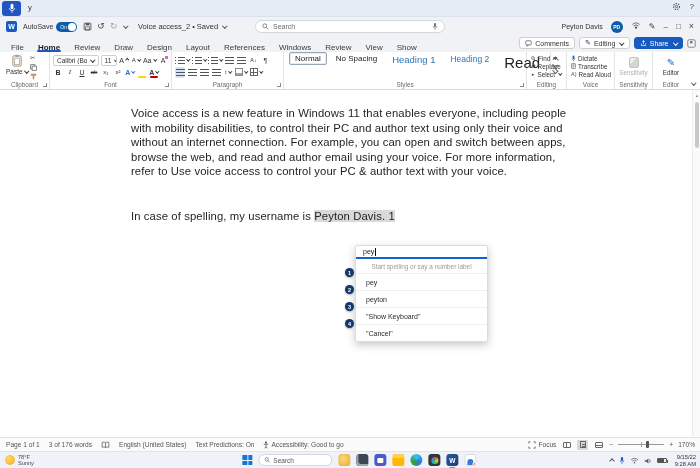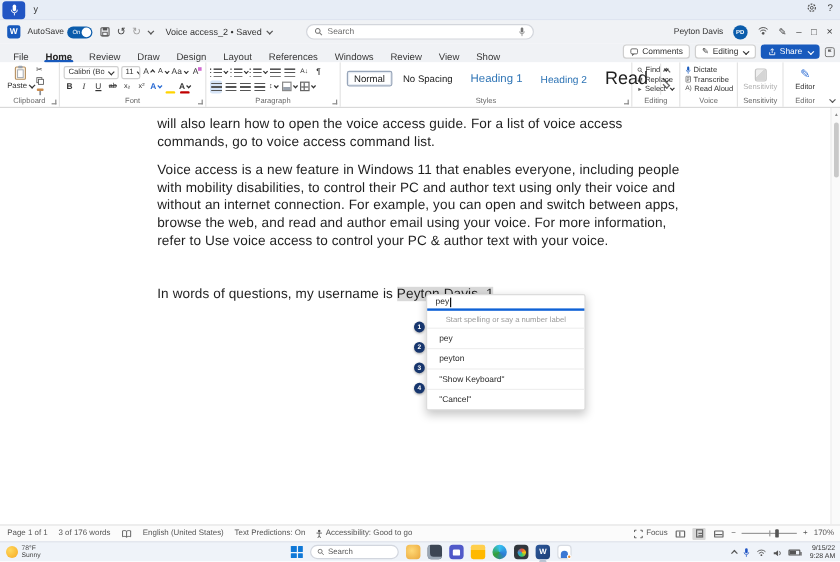--- a/index.html
+++ b/index.html
@@ -59,21 +59,21 @@
   .mini{width:12px;height:8px;display:flex;align-items:center;font-size:6.5px;color:#444}
   .underbar{position:absolute;left:1px;right:1px;bottom:0;height:2px;border-radius:1px}
   .ic-bars{width:9px;height:7px;background:repeating-linear-gradient(to bottom,#555 0 1px,transparent 1px 3px)}
   .ic-list{width:10px;height:7px;background:
     repeating-linear-gradient(to bottom,#555 0 1px,transparent 1px 3px) 3px 0/7px 7px no-repeat,
     repeating-linear-gradient(to bottom,#555 0 1px,transparent 1px 3px) 0 0/1px 7px no-repeat}
   .ic-grid{width:8px;height:8px;border:1px solid #666;background:
     linear-gradient(#666,#666) 50% 0/1px 100% no-repeat,
     linear-gradient(#666,#666) 0 50%/100% 1px no-repeat}
   .ic-shade{width:8px;height:8px;background:linear-gradient(#fff 0 60%,#9aa2ad 60%);border:1px solid #888}
-  .styles-wrap{display:flex;align-items:center;gap:3px;height:27px;padding-left:5px}
+  .styles-wrap{display:flex;align-items:flex-start;gap:3px;height:27px;padding-left:5px}
   .style-tile{padding:1px 5px;border:1px solid transparent;border-radius:2px;font-size:8px;color:#222;white-space:nowrap}
   .style-tile.sel{border-color:#98a6ba;box-shadow:0 0 0 1px #e6ebf2 inset}
   .style-h1{color:#2e74b5;font-size:9.5px;font-weight:300}
   .style-h2{color:#2e74b5;font-size:8.5px;font-weight:300}
   .style-title{font-size:15px;font-weight:300;color:#1f1f1f}
   .gal-scroll{display:flex;flex-direction:column;justify-content:center;margin-left:1px;border-left:1px solid #e4e4e4;height:26px}
   .gal-scroll span{font-size:4px;color:#666;padding:0 2px;line-height:1.6}
   .small-rows{display:flex;flex-direction:column;justify-content:center;gap:1px;height:28px;padding-left:4px}
   .srow{display:flex;align-items:center;gap:2px;font-size:6.3px;color:#333;white-space:nowrap}
   .bigbtn{display:flex;flex-direction:column;align-items:center;justify-content:center;gap:1px;height:28px;font-size:6.3px;color:#333}
@@ -475,23 +475,22 @@
         <span>Editor</span>
       </div>
       <div class="glabel">Editor</div>
     </div>
 
     <span class="cv ribbon-collapse"></span>
   </div>
 
   <div class="docarea">
     <div class="doctext">
-      <p class="p1">will also learn how to open the voice access guide. For a list of voice access commands, go to voice access command list.</p>
       <p class="p2">Voice access is a new feature in Windows 11 that enables everyone, including people with mobility disabilities, to control their PC and author text using only their voice and without an internet connection. For example, you can open and switch between apps, browse the web, and read and author email using your voice. For more information, refer to Use voice access to control your PC &amp; author text with your voice.</p>
-      <p class="p3"><span>In words of questions, my username is </span><span class="hl-sel">Peyton Davis. 1</span></p>
+      <p class="p3"><span>In case of spelling, my username is </span><span class="hl-sel">Peyton Davis. 1</span></p>
     </div>
 
     <div class="popup">
       <div class="pop-input">
           <span>pey</span>
           <span class="caret"></span>
         </div>
       <div class="pop-hint">Start spelling or say a number label</div>
       <div class="prow">
           <span class="pbadge">1</span>

